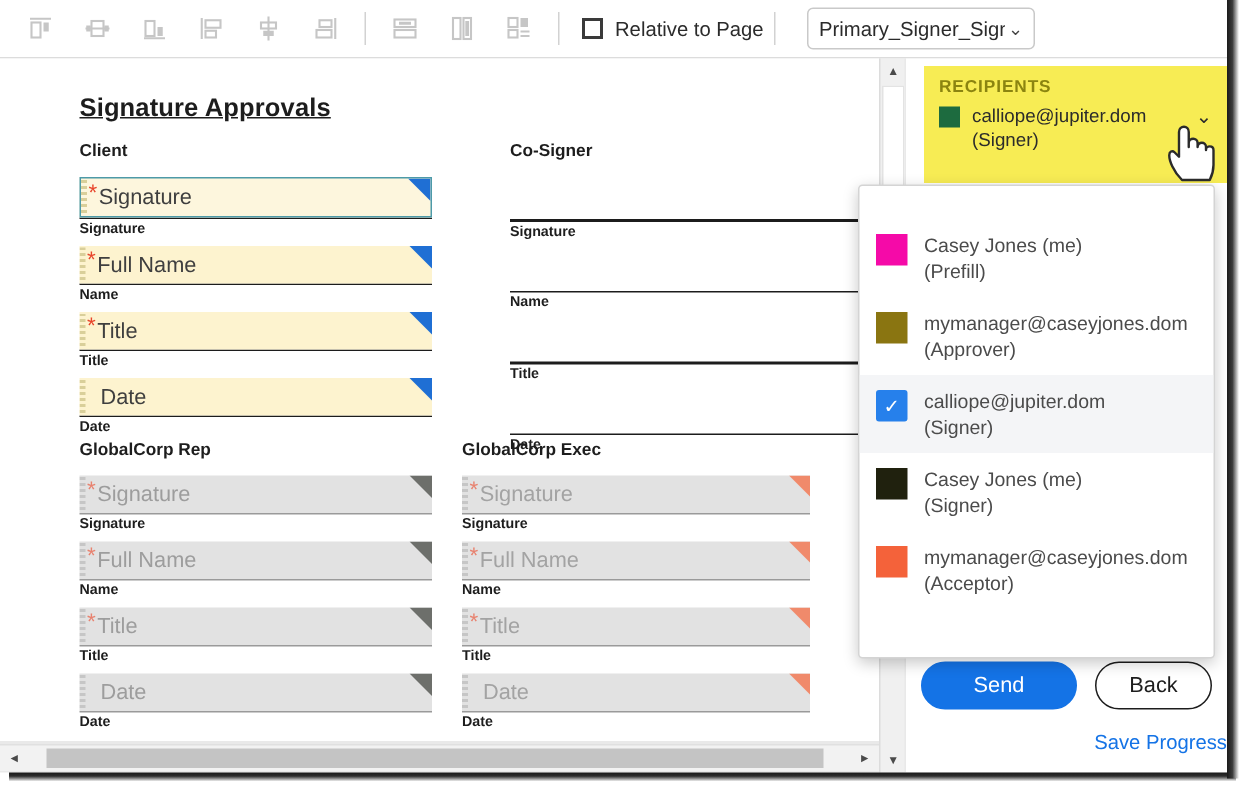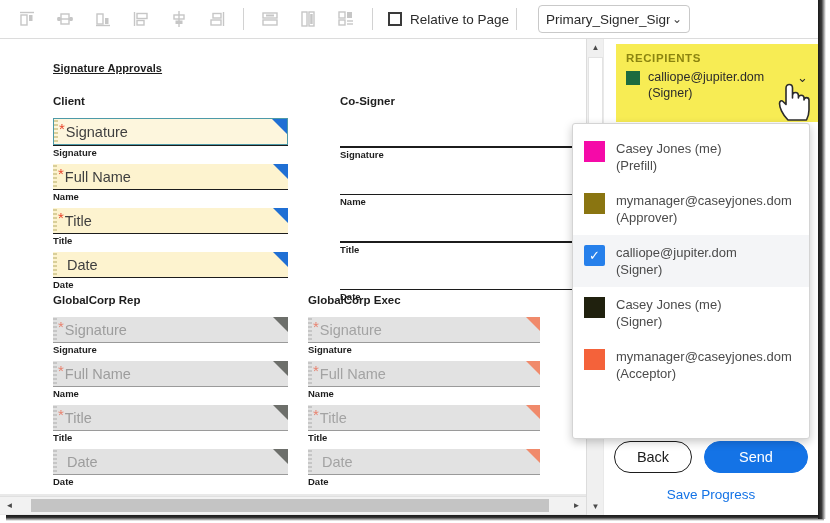--- a/index.html
+++ b/index.html
@@ -85,21 +85,21 @@
   .doc-page {
     position: absolute; left: 0; top: 0;
     width: 586px; height: 455px;
     background: #ffffff;
     overflow: hidden;
   }
   .doc-inner { position: relative; width: 100%; height: 100%; }
 
   .doc-title {
     position: absolute; left: 53px; top: 23px;
-    font-size: 11px; font-weight: bold; color: #1d1d1d;
+    font-size: 17px; font-weight: bold; color: #1d1d1d;
     text-decoration: underline;
     letter-spacing: .1px;
   }
 
   .sec { position: absolute; }
   .sec-head {
     font-size: 11.5px; font-weight: bold; color: #1d1d1d;
     margin-bottom: 11px;
   }
 
@@ -238,21 +238,21 @@
   }
 
   
   .dropdown {
     position: absolute; left: 572px; top: 123px;
     width: 238px; height: 316px;
     background: #ffffff;
     border: 1px solid #d4d4d4;
     border-radius: 3px;
     box-shadow: 0 3px 10px rgba(0,0,0,.22);
-    padding: 7px 0;
+    padding: 22px 0;
     overflow: hidden;
   }
   .dd-item {
     display: flex; align-items: flex-start; gap: 11px;
     padding: 9px 12px 9px 11px;
     cursor: pointer;
   }
   .dd-item.sel { background: #f4f5f7; }
   .dd-swatch { width: 21px; height: 21px; flex: 0 0 21px; margin-top: 1px; }
   .dd-check {
@@ -278,21 +278,21 @@
     display: flex; align-items: center; justify-content: center;
     font-size: 14.5px; cursor: pointer;
   }
   .btn-back {
     width: 78px; border: 1.5px solid #1d1d1d; background: #fff; color: #1d1d1d;
   }
   .btn-send {
     width: 104px; background: #1473e6; color: #ffffff; border: 1.5px solid #1473e6;
   }
   .save-link {
-    text-align: center; margin-top: 14px;
+    text-align: right; margin-top: 14px;
     font-size: 13.5px; color: #1473e6; cursor: pointer;
   }
 </style>
 </head>
 <body>
 
 <div id="app">
 
   <div class="toolbar">
 
@@ -565,22 +565,22 @@
         <span class="recipient-name">
           <span>calliope@jupiter.dom</span>
           <span class="role">(Signer)</span>
         </span>
         <span class="rcp-chev">⌄</span>
       </div>
     </div>
 
     <div class="footer">
       <div class="btn-row">
+        <div class="btn btn-send">Send</div>
         <div class="btn btn-back">Back</div>
-        <div class="btn btn-send">Send</div>
       </div>
       <div class="save-link">Save Progress</div>
     </div>
   </div>
 
   <div class="dropdown">
     <div id="dd-host">
         <div class="dd-item">
           <span class="dd-swatch" style="background: rgb(245, 10, 168);"></span>
           <span class="dd-text"><span>Casey Jones (me)</span><span class="role">(Prefill)</span></span>

